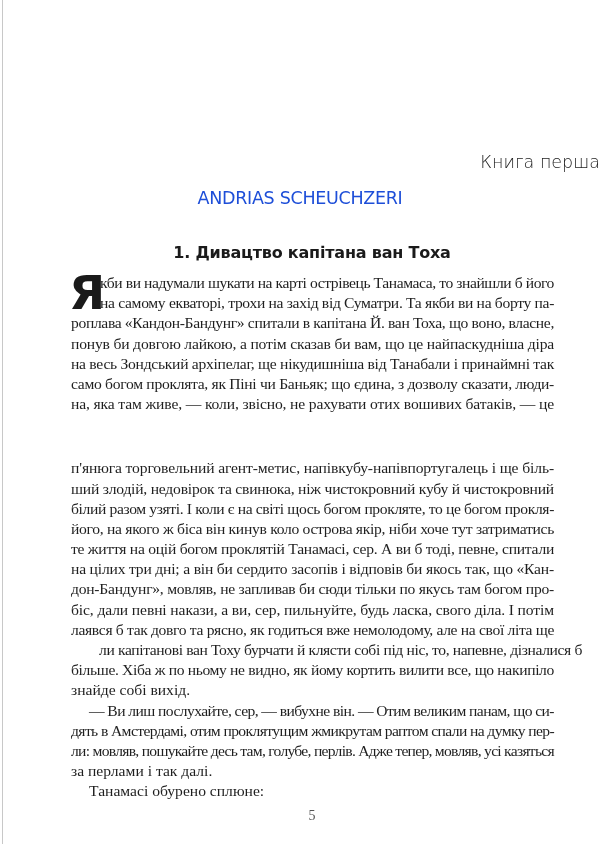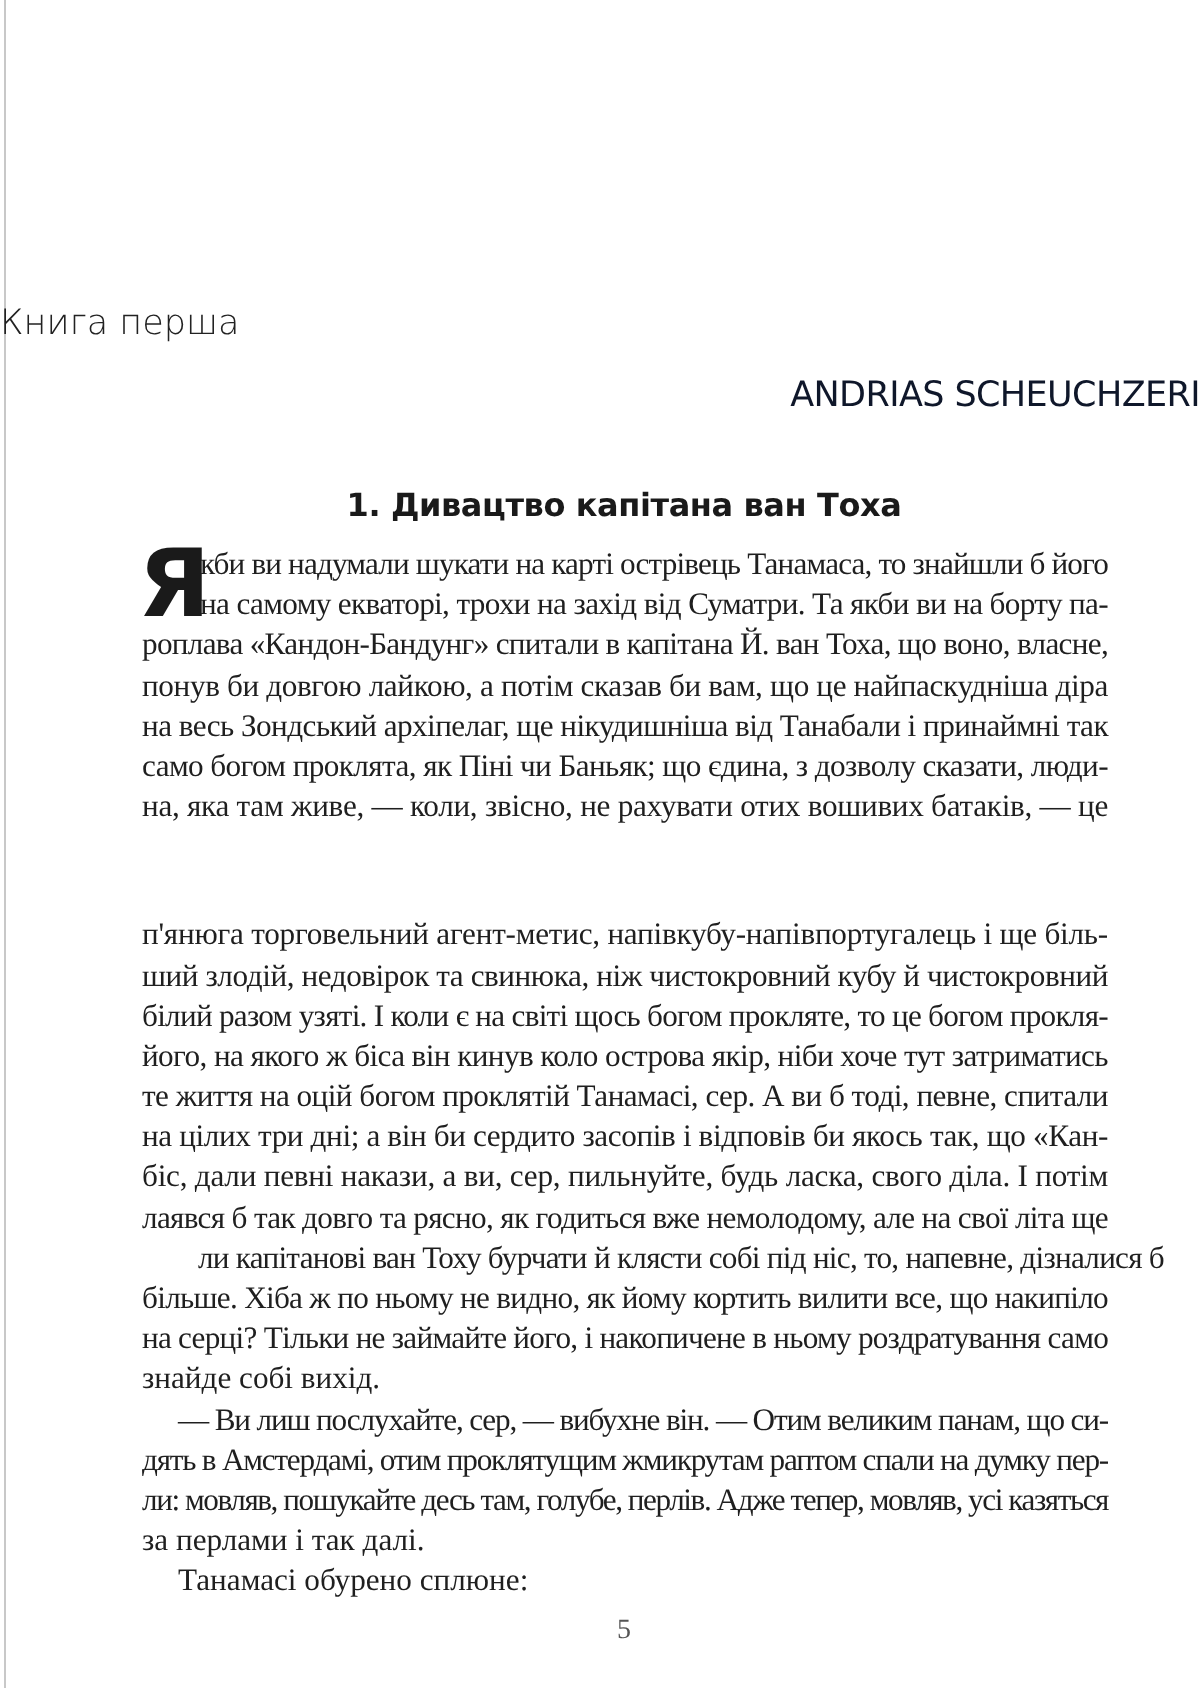--- a/index.html
+++ b/index.html
@@ -2,26 +2,26 @@
 <html><head>
 <meta charset="utf-8">
 <style>
   html, body { margin: 0; padding: 0; }
   body {
     width: 600px; height: 844px; background: #ffffff; position: relative; overflow: hidden;
     color: #1f1f1f;
   }
   .edge-line { position: absolute; left: 2px; top: 0; width: 1px; height: 844px; background: #c8c8c8; }
   .book-title {
-    position: absolute; left: 0; width: 600px; top: 152px; text-align: left;
+    position: absolute; left: 0; width: 600px; top: 152px; text-align: right;
     font-family: "DejaVu Sans", sans-serif; font-size: 17.5px; font-weight: 300; color: #222; letter-spacing: 0;
   }
   .part-title {
-    position: absolute; left: 0; width: 600px; top: 188px; text-align: right;
-    font-family: "DejaVu Sans", sans-serif; font-size: 17.5px; color: #0f172a; letter-spacing: -0.3px;
+    position: absolute; left: 0; width: 600px; top: 188px; text-align: center;
+    font-family: "DejaVu Sans", sans-serif; font-size: 17.5px; color: #1d4ed8; letter-spacing: -0.3px;
   }
   .chapter-title {
     position: absolute; left: 0; width: 624px; top: 243px; text-align: center;
     font-family: "DejaVu Sans", sans-serif; font-size: 16px; font-weight: bold; color: #1a1a1a; letter-spacing: -0.2px;
   }
   .body-text {
     position: absolute; left: 71px; top: 273px; width: 483px;
     font-family: "Liberation Serif", serif; font-size: 15.6px; line-height: 20.2px; color: #1f1f1f;
   }
   .para { margin: 0; text-align: justify; text-align-last: left; }
@@ -57,25 +57,25 @@
     <span class="line" style="letter-spacing: -0.177817px;">понув би довгою лайкою, а потім сказав би вам, що це найпаскудніша діра</span>
     <span class="line" style="letter-spacing: -0.272569px;">на весь Зондський архіпелаг, ще нікудишніша від Танабали і принаймні так</span>
     <span class="line" style="letter-spacing: -0.296664px;">само богом проклята, як Піні чи Баньяк; що єдина, з дозволу сказати, люди-</span>
     <span class="line" style="letter-spacing: -0.135851px;">на, яка там живе, — коли, звісно, не рахувати отих вошивих батаків, — це</span>
     <span class="line" style="letter-spacing: -0.115097px; margin-top: 44px;">п'янюга торговельний агент-метис, напівкубу-напівпортугалець і ще біль-</span>
     <span class="line" style="letter-spacing: -0.214286px;">ший злодій, недовірок та свинюка, ніж чистокровний кубу й чистокровний</span>
     <span class="line" style="letter-spacing: -0.363028px;">білий разом узяті. І коли є на світі щось богом прокляте, то це богом прокля-</span>
     <span class="line" style="letter-spacing: -0.292558px;">його, на якого ж біса він кинув коло острова якір, ніби хоче тут затриматись</span>
     <span class="line" style="letter-spacing: -0.263958px;">те життя на оцій богом проклятій Танамасі, сер. А ви б тоді, певне, спитали</span>
     <span class="line" style="letter-spacing: -0.18565px;">на цілих три дні; а він би сердито засопів і відповів би якось так, що «Кан-</span>
+    <span class="line" style="letter-spacing: -0.242622px;">дон-Бандунг», мовляв, не запливав би сюди тільки по якусь там богом про-</span>
     <span class="line" style="letter-spacing: -0.115057px;">біс, дали певні накази, а ви, сер, пильнуйте, будь ласка, свого діла. І потім</span>
     <span class="line" style="letter-spacing: -0.334498px;">лаявся б так довго та рясно, як годиться вже немолодому, але на свої літа ще</span>
     <span class="line" style="letter-spacing: -0.36859px; margin-left: 28px;">ли капітанові ван Тоху бурчати й клясти собі під ніс, то, напевне, дізналися б</span>
     <span class="line" style="letter-spacing: -0.350385px;">більше. Хіба ж по ньому не видно, як йому кортить вилити все, що накипіло</span>
-    <span class="line" style="letter-spacing: -0.36761px;">на серці? Тільки не займайте його, і накопичене в ньому роздратування само</span>
     <span class="line last">знайде собі вихід.</span>
   </div>
   <div class="para">
     <span class="line indent" style="letter-spacing: -0.571105px;">— Ви лиш послухайте, сер, — вибухне він. — Отим великим панам, що си-</span>
     <span class="line" style="letter-spacing: -0.604601px;">дять в Амстердамі, отим проклятущим жмикрутам раптом спали на думку пер-</span>
     <span class="line" style="letter-spacing: -0.718555px;">ли: мовляв, пошукайте десь там, голубе, перлів. Адже тепер, мовляв, усі казяться</span>
     <span class="line last">за перлами і так далі.</span>
   </div>
   <div class="para">
     <span class="line indent last">Танамасі обурено сплюне:</span>

